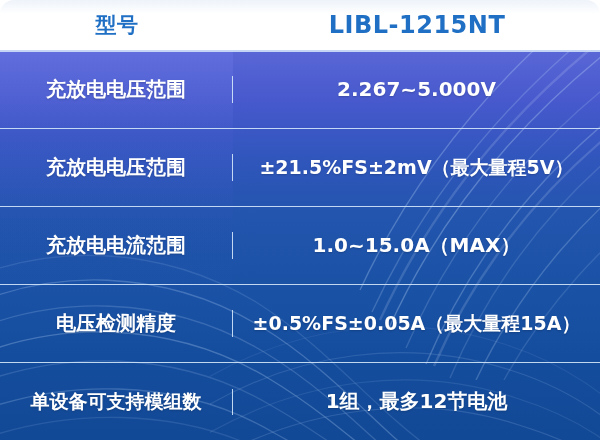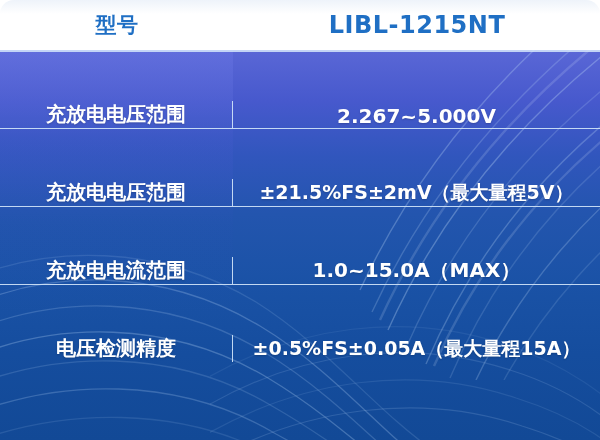--- a/index.html
+++ b/index.html
@@ -121,21 +121,21 @@
     position: absolute;
     left: 0;
     top: 0;
     width: 600px;
     height: 390px;
   }
 
   .spec-row {
     position: relative;
     display: flex;
-    align-items: flex-end;
+    align-items: center;
     height: 78px;
     box-sizing: border-box;
   }
   .spec-row + .spec-row {
     border-top: 1.5px solid rgba(208,228,248,0.92);
   }
 
   .cell {
     display: flex;
     align-items: center;
@@ -243,16 +243,20 @@
       <div class="spec-row">
         <div class="cell label-col">充放电电流范围</div>
         <div class="cell value-col">1.0~15.0A（MAX）</div>
       </div>
 
       <div class="spec-row">
         <div class="cell label-col">电压检测精度</div>
         <div class="cell value-col compact">±0.5%FS±0.05A（最大量程15A）</div>
       </div>
 
+      <div class="spec-row">
+        <div class="cell label-col compact">单设备可支持模组数</div>
+        <div class="cell value-col">1组，最多12节电池</div>
+      </div>
 
     </div>
   </div>
 </div>
 
 </body></html>

